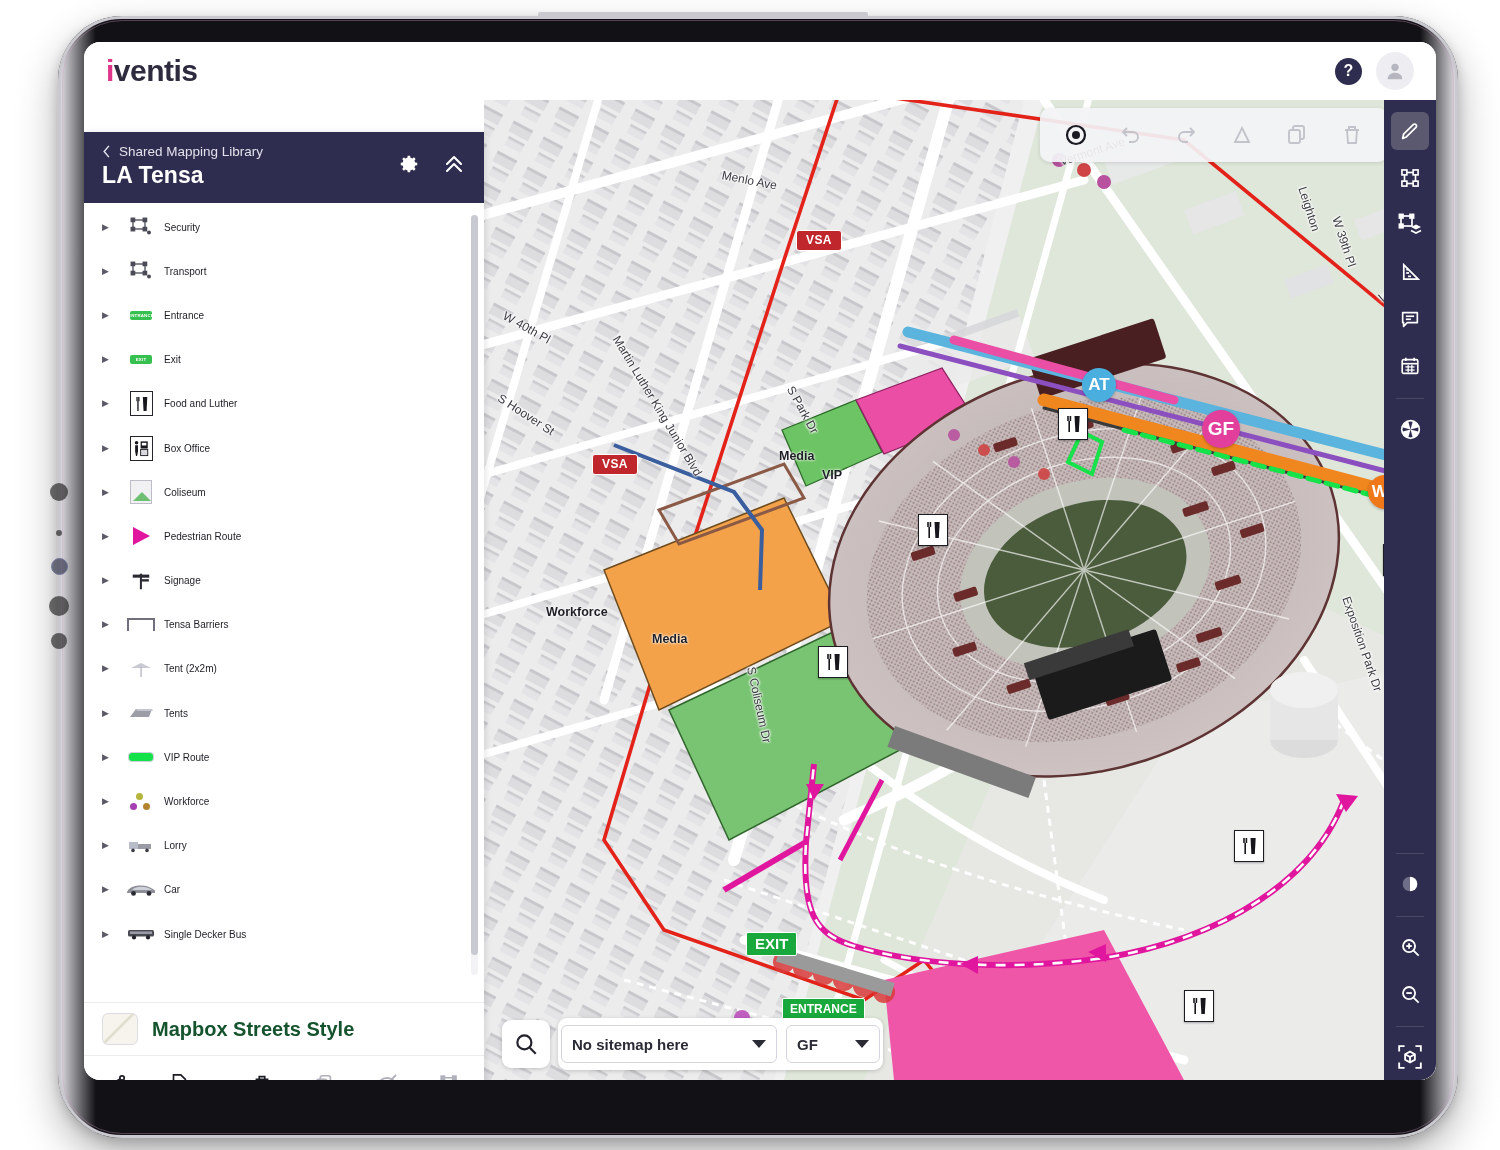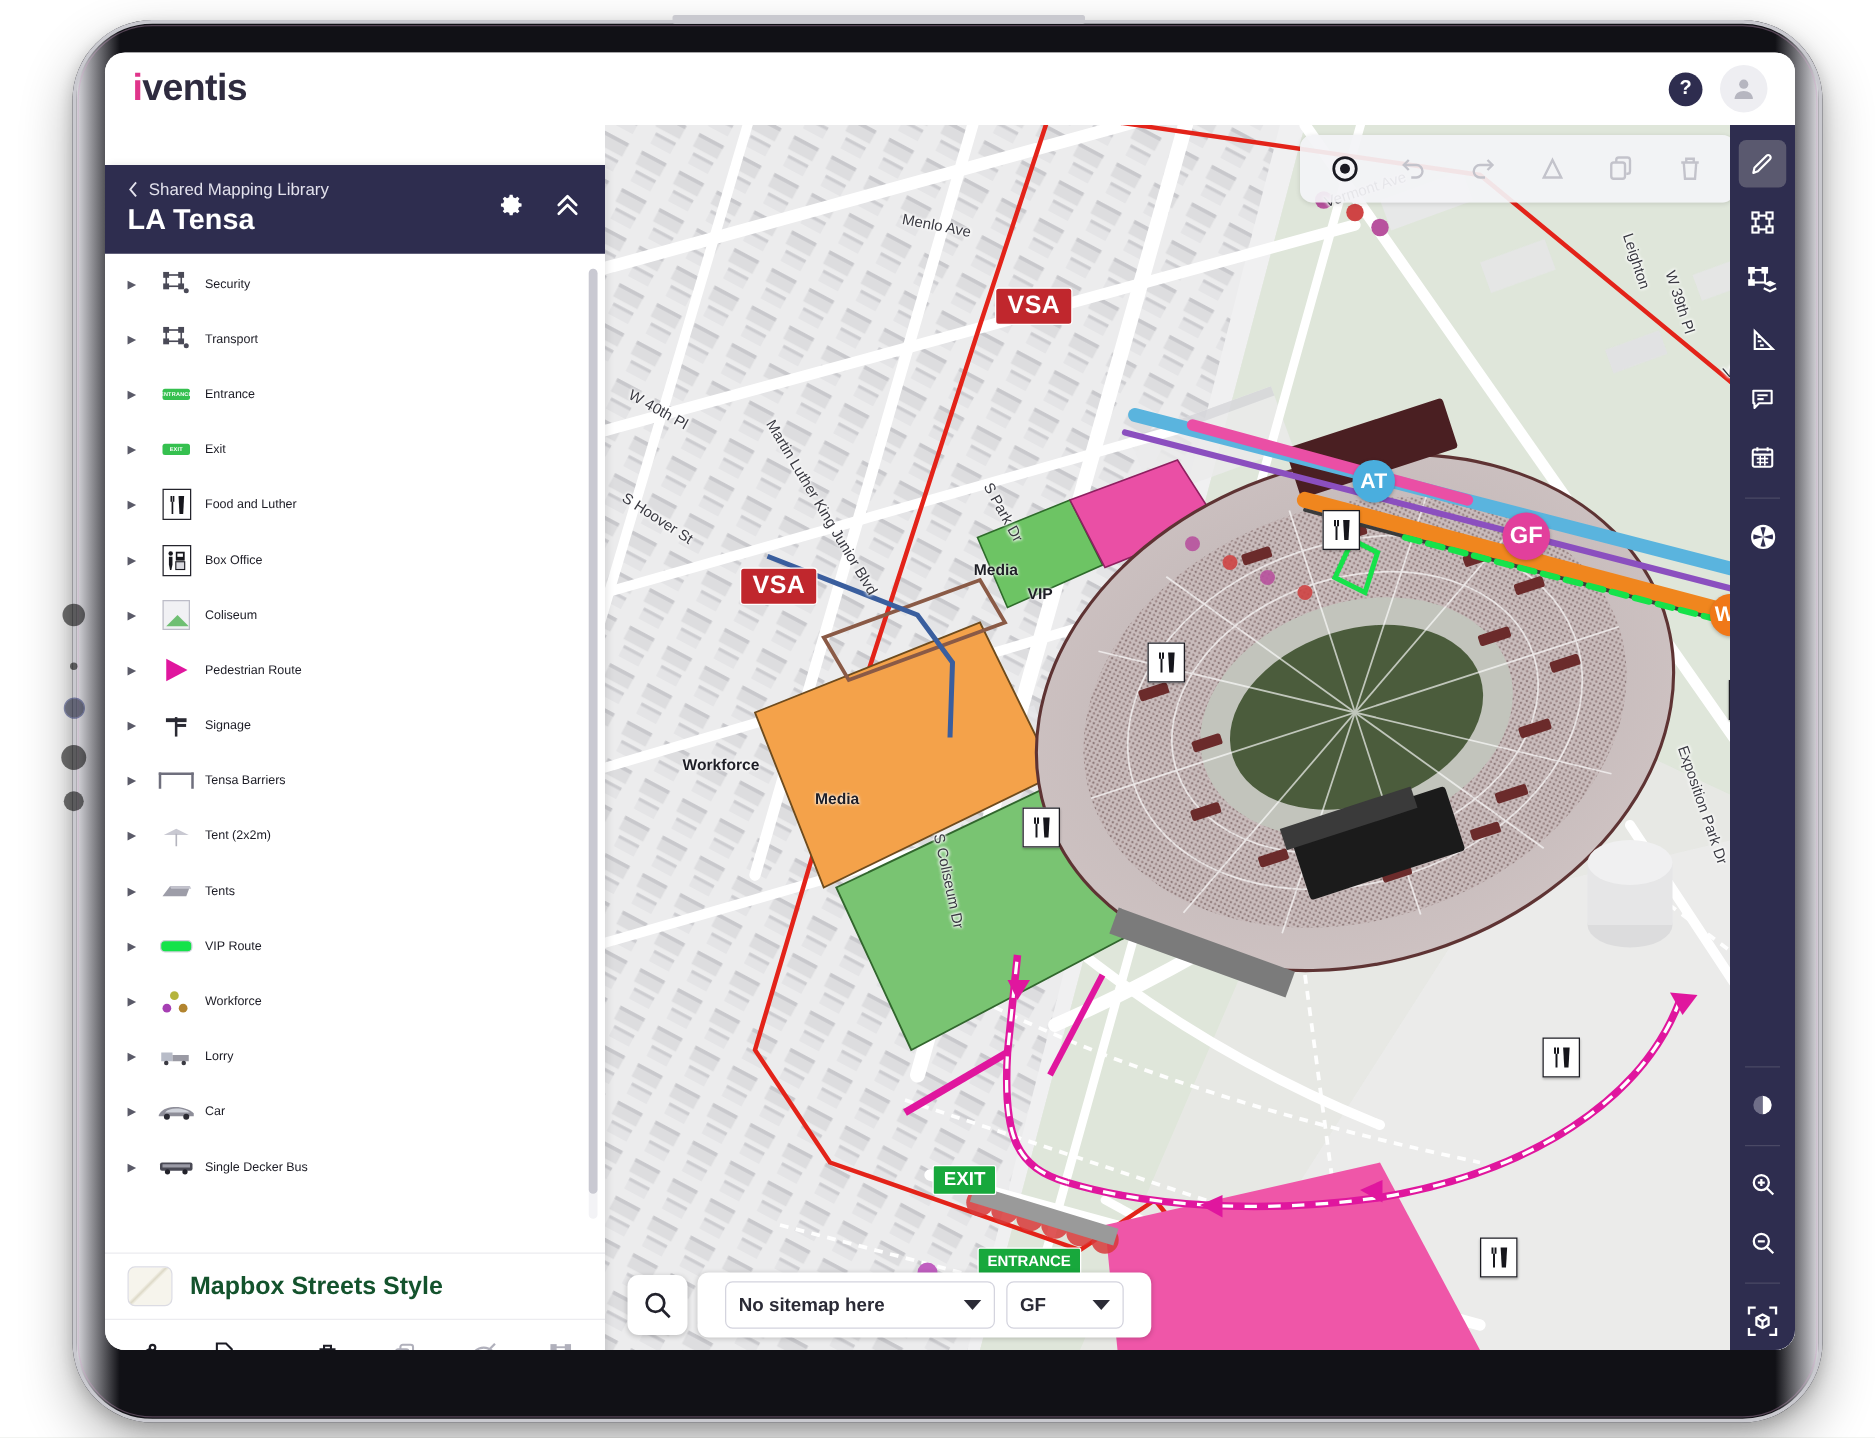--- a/index.html
+++ b/index.html
@@ -109,42 +109,42 @@
   #sb-toolbar .tb-right{margin-left:auto;display:flex;align-items:center;gap:40px;}
   .tbicon{cursor:pointer;display:flex;align-items:center;}
 
   
   #map{position:absolute;left:400px;top:58px;right:0;height:980px;overflow:hidden;background:#e9ece6;}
   #map-canvas{position:absolute;inset:0;}
   .maplabel{position:absolute;font-size:12px;color:#3a3a42;white-space:nowrap;
      text-shadow:0 0 3px #fff,0 0 3px #fff,0 0 3px #fff,0 0 2px #fff;font-weight:500;}
   .zonelabel{position:absolute;font-size:12.5px;font-weight:700;color:#1e1e26;white-space:nowrap;
      text-shadow:0 0 3px #fff,0 0 2px #fff;}
-  .vsa-tag{position:absolute;background:#c0272d;color:#fff;font-weight:700;font-size:20px;
+  .vsa-tag{position:absolute;background:#c0272d;color:#fff;font-weight:700;font-size:12px;
      padding:2px 9px 3px 9px;border-radius:3px;letter-spacing:.4px;border:1px solid #ffffff;cursor:pointer;}
   .green-tag{position:absolute;background:#18a83c;color:#fff;font-weight:700;font-size:15px;
      padding:2px 8px 3px 8px;border-radius:2px;border:1.5px solid #fff;cursor:pointer;}
   .green-tag.sm{font-size:12px;padding:3px 7px;}
   .pin{position:absolute;border-radius:50%;color:#fff;font-weight:700;display:flex;
      align-items:center;justify-content:center;cursor:pointer;box-shadow:0 1px 3px rgba(0,0,0,.25);}
   .fdmark{position:absolute;width:28px;height:30px;background:#fff;border:1.6px solid #1b1b22;
      display:flex;align-items:center;justify-content:center;cursor:pointer;box-shadow:0 1px 2px rgba(0,0,0,.3);}
 
   
   #map-toolbar{position:absolute;left:556px;top:8px;width:332px;height:54px;background:rgba(243,243,246,.93);
      border-radius:10px;display:flex;align-items:center;justify-content:space-around;padding:0 8px;
      box-shadow:0 1px 4px rgba(0,0,0,.12);z-index:6;}
   #map-toolbar .mt{cursor:pointer;display:flex;align-items:center;justify-content:center;width:38px;height:38px;}
 
   
   #map-bottom{position:absolute;left:18px;bottom:10px;display:flex;align-items:center;gap:8px;z-index:6;}
   #search-btn{width:48px;height:48px;background:#fff;border-radius:9px;display:flex;align-items:center;
      justify-content:center;cursor:pointer;box-shadow:0 1px 4px rgba(0,0,0,.18);}
   #sitemap-group{height:52px;background:#fff;border-radius:9px;display:flex;align-items:center;gap:9px;
-     padding:0 22px;box-shadow:0 1px 4px rgba(0,0,0,.18);}
+     padding:0 3px;box-shadow:0 1px 4px rgba(0,0,0,.18);}
   .sel{height:36px;border:1px solid #d4d4de;border-radius:6px;display:flex;align-items:center;
      padding:0 10px;gap:12px;cursor:pointer;background:#fff;}
   .sel .sel-val{font-size:15px;font-weight:700;color:#2b2b36;}
   #sitemap-select{width:194px;justify-content:space-between;}
   #floor-select{width:72px;justify-content:space-between;}
   .caret-dn{width:0;height:0;border-left:7px solid transparent;border-right:7px solid transparent;border-top:8px solid #2b2b36;}
 
   
   #righttools{position:absolute;right:0;top:58px;width:52px;height:980px;background:#2e2d4f;
      display:flex;flex-direction:column;align-items:center;z-index:7;padding-top:12px;}

